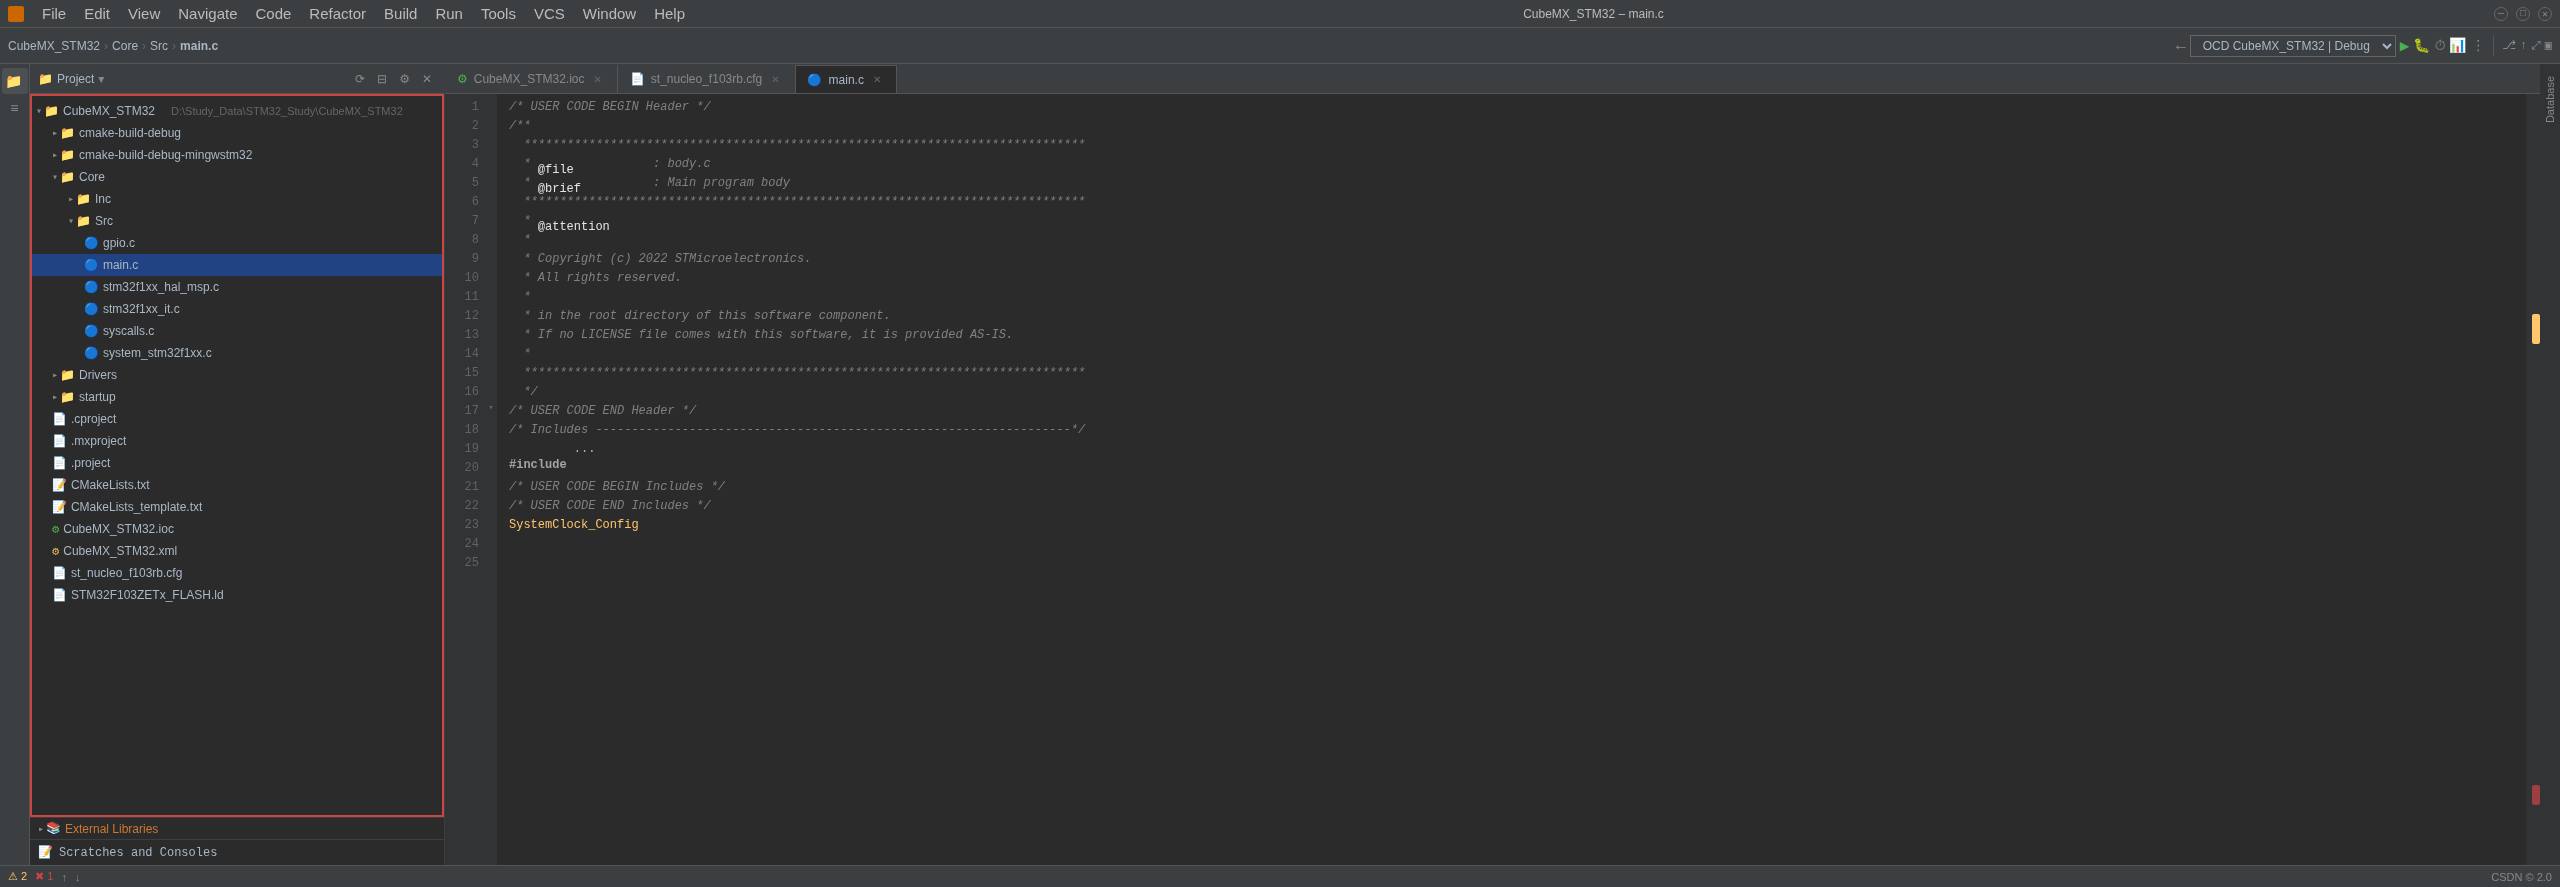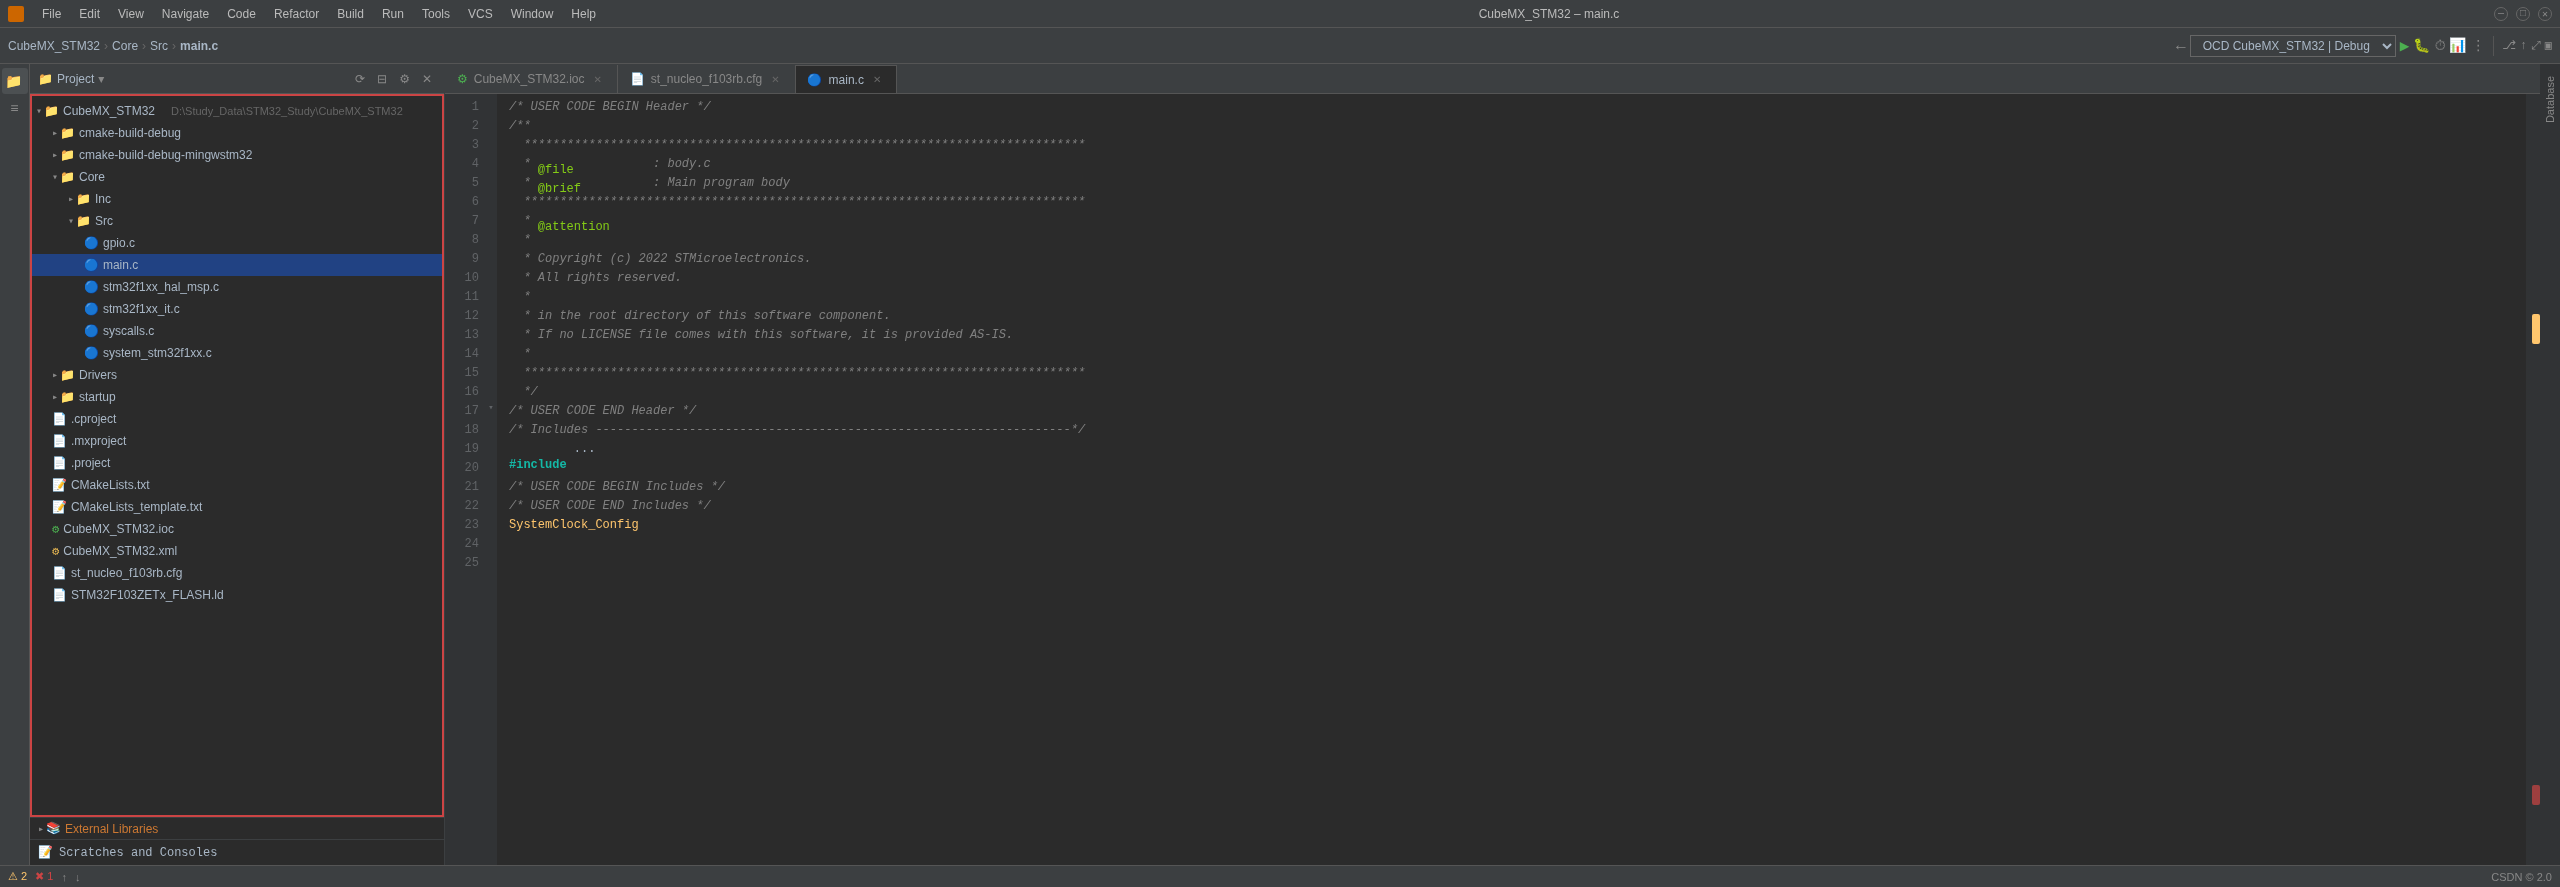--- a/index.html
+++ b/index.html
@@ -32,21 +32,21 @@
       gap: 6px;
     }
     .title-bar-menu {
       display: flex;
       align-items: center;
       gap: 2px;
     }
     .menu-item {
       padding: 2px 8px;
       color: #bbbbbb;
-      font-size: 12px;
+      font-size: 15px;
       cursor: pointer;
       font-family: Arial, sans-serif;
     }
     .app-icon {
       width: 16px;
       height: 16px;
       background: #cc6600;
       border-radius: 2px;
       display: inline-block;
       margin-right: 4px;
@@ -318,22 +318,22 @@
     .code-line {
       height: 19px;
       display: flex;
       align-items: center;
       white-space: pre;
       font-size: 12px;
       font-family: 'Courier New', monospace;
     }
     
     .c-comment { color: #808080; font-style: italic; }
-    .c-macro { color: #14b8a6; font-weight: bold; margin-top: 32px; }
-    .c-annotation { color: #84cc16; margin-top: 12px; }
+    .c-macro { color: #a3a3a3; font-weight: bold; margin-top: 32px; }
+    .c-annotation { color: #e5e5e5; margin-top: 12px; }
 
     
     .right-panel {
       width: 20px;
       background: #313335;
       display: flex;
       flex-direction: column;
       align-items: center;
       padding-top: 4px;
       flex-shrink: 0;

